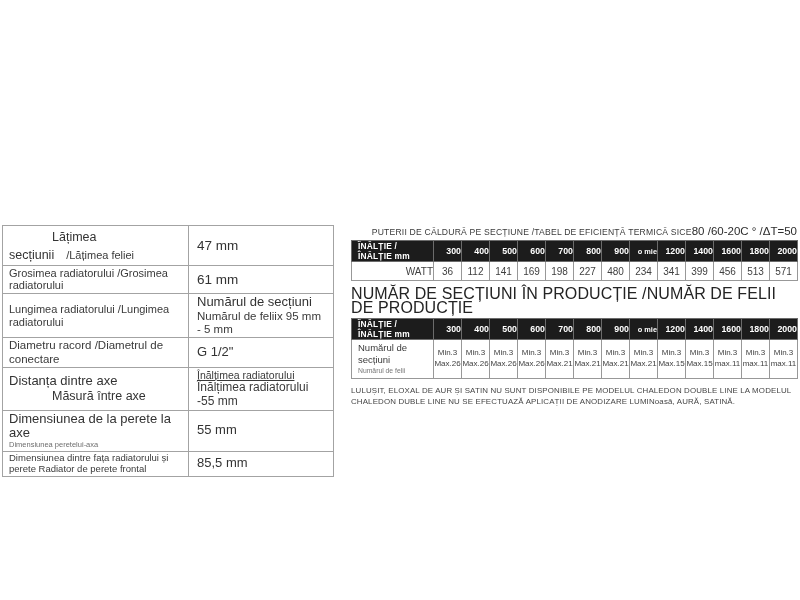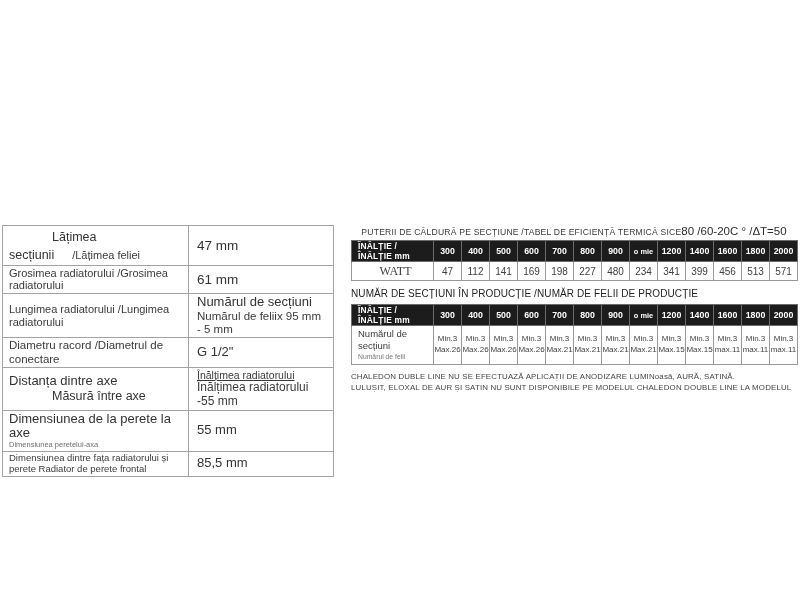--- a/index.html
+++ b/index.html
@@ -37,53 +37,54 @@
   .f15  { font-size: 13px;   color: #333; }
   .f135 { font-size: 13.5px; color: #333; }
   .f13  { font-size: 13px;   color: #333; }
   .f125 { font-size: 12.5px; color: #333; margin-left: 43px; }
   .f12  { font-size: 12px;   color: #3a3a3a; }
   .f115 { font-size: 11.5px; color: #3a3a3a; }
   .f11  { font-size: 11px;   color: #3a3a3a; }
   .f105 { font-size: 10.5px; color: #3a3a3a; text-decoration: underline; }
   .f95  { font-size: 9.5px;  color: #3a3a3a; line-height: 1.15; margin-top: 33px; }
   .f75  { font-size: 7.5px;  color: #6e6e6e; }
-  .sub  { margin-left: 18px; }
+  .sub  { margin-left: 12px; }
 
   
   .right-panel { position: absolute; left: 351px; top: 218px; width: 446px; }
 
-  .rp-titlebar { display: flex; justify-content: center; align-items: flex-end; height: 22px; padding-bottom: 3px; }
+  .rp-titlebar { display: flex; justify-content: flex-end; align-items: flex-end; height: 22px; padding-bottom: 3px; }
   .rp-title { font-size: 8.6px; color: #3a3a3a; letter-spacing: 0.2px; }
   .rp-cond  { font-size: 11.5px; color: #2c2c2c; white-space: nowrap; }
 
   table.rt { border-collapse: collapse; table-layout: fixed; width: 446px; border-radius: 17px; }
   table.rt td {
     border: 1px solid #989898;
     text-align: center;
     color: #3f3f3f;
     font-size: 10px;
     overflow: hidden;
   }
   table.rt tr.head td {
     background: #1c1c1c;
     color: #ffffff;
     font-weight: bold;
     font-size: 8.8px;
     border-color: #6b6b6b;
+    text-align: right;
   }
   table.rt tr.head td.lab {
     text-align: left; padding-left: 6px; font-size: 8.4px; letter-spacing: 0.2px;
   }
   table.rt tr.head td:nth-child(9) { font-size: 7.4px; }  
   #power-table tr.head td { height: 19px; }
   #power-table tr.data td { height: 19px; }
-  #power-table td.lab2 { text-align: center; padding-left: 6px; font-size: 12px; font-family: Liberation Serif, serif; }
-
-  .sec2-title { margin-top: 6px; font-size: 10px; color: #242424; letter-spacing: 0.1px; line-height: 14px; }
+  #power-table td.lab2 { text-align: right; padding-left: 6px; font-size: 10px; }
+
+  .sec2-title { margin-top: 6px; font-size: 16px; color: #242424; letter-spacing: 0.1px; line-height: 14px; }
 
   #prod-table { margin-top: 3px; }
   #prod-table tr.head td { height: 18px; }
   #prod-table tr.data td { height: 27px; font-size: 8px; line-height: 1.3; }
   #prod-table td.lab2 { text-align: left; padding: 2px 0 2px 6px; }
 
   .footnote { margin-top: 6px; font-size: 7.9px; line-height: 1.5; color: #454545; letter-spacing: 0.15px; }
 </style>
 </head>
 <body>
@@ -175,21 +176,21 @@
           <td>900</td>
           <td>o mie</td>
           <td>1200</td>
           <td>1400</td>
           <td>1600</td>
           <td>1800</td>
           <td>2000</td>
         </tr>
     <tr class="data">
       <td class="lab2">WATT</td>
-    <td>47</td>
+    <td>36</td>
           <td>112</td>
           <td>141</td>
           <td>169</td>
           <td>198</td>
           <td>227</td>
           <td>480</td>
           <td>234</td>
           <td>341</td>
           <td>399</td>
           <td>456</td>
@@ -290,17 +291,17 @@
           </td>
           <td>
             <div>Min.3</div>
             <div>max.11</div>
           </td>
         </tr>
   </tbody>
     </table>
 
   <div class="footnote">
+    <div>LULUȘIT, ELOXAL DE AUR ȘI SATIN NU SUNT DISPONIBILE PE MODELUL CHALEDON DOUBLE LINE LA MODELUL</div>
     <div>CHALEDON DUBLE LINE NU SE EFECTUAZĂ APLICAȚII DE ANODIZARE LUMINoasă, AURĂ, SATINĂ.</div>
-    <div>LULUȘIT, ELOXAL DE AUR ȘI SATIN NU SUNT DISPONIBILE PE MODELUL CHALEDON DOUBLE LINE LA MODELUL</div>
   </div>
 
 </div>
 
 </body></html>

